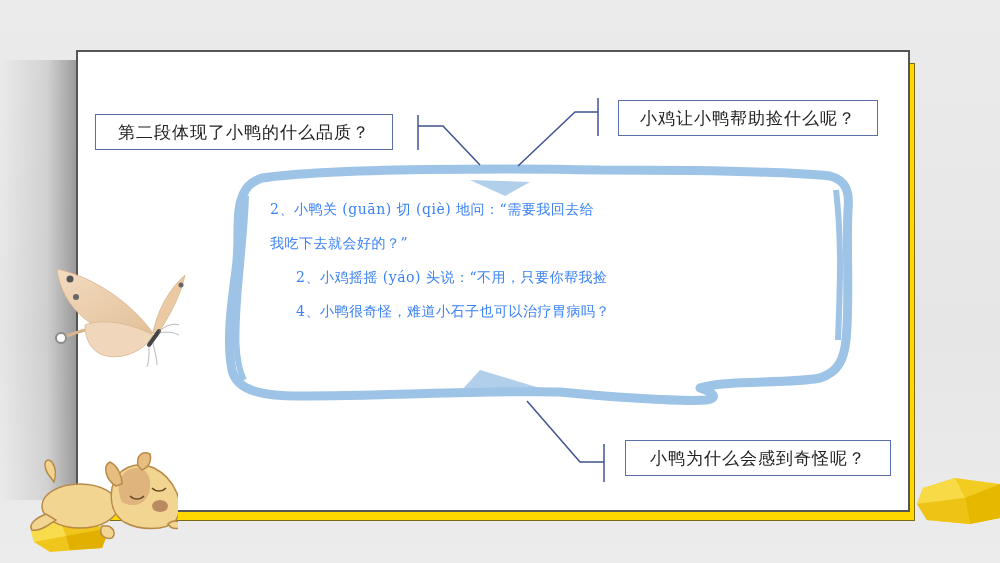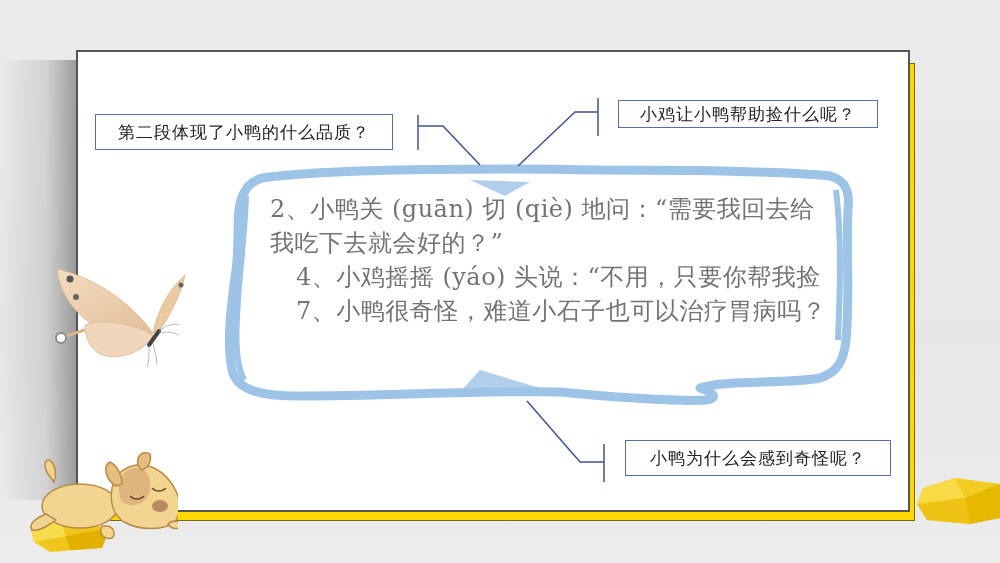--- a/index.html
+++ b/index.html
@@ -21,21 +21,21 @@
       background: #ffffff; border: 2px solid #555; box-sizing: border-box;
     }
     .callout {
       position: absolute; background: #fff; border: 1.5px solid #5b6ea8;
       box-sizing: border-box; font-size: 17px; color: #222; white-space: nowrap;
       display: flex; align-items: center; justify-content: center; letter-spacing: 1px;
     }
     .connectors { position: absolute; left: 0; top: 0; width: 1000px; height: 563px; pointer-events: none; }
     .main-text {
       position: absolute; left: 270px; top: 192px; width: 570px;
-      font-size: 24px; line-height: 34px; color: #737373; letter-spacing: 0.5px;
+      font-size: 14px; line-height: 34px; color: #3b82f6; letter-spacing: 0.5px;
     }
     .main-text p { margin: 0; white-space: nowrap; }
     .indent { padding-left: 26px; }
     .decor { position: absolute; }
   </style>
 </head>
 <body>
 
 <div class="left-shadow"></div>
 <div class="yellow-frame"></div>
@@ -57,32 +57,32 @@
     <path d="M598,98 L598,136"></path>
     <path d="M598,112 L575,112 L518,166"></path>
     <path d="M604,444 L604,482"></path>
     <path d="M604,462 L580,462 L527,401"></path>
   </g>
 </svg>
 
 <div class="callout" style="left:95px;top:114px;width:298px;height:36px;align-items:center;">
   <span>第二段体现了小鸭的什么品质？</span>
 </div>
-<div class="callout" style="left:618px;top:100px;width:260px;height:28px;">
+<div class="callout" style="left:618px;top:100px;width:260px;height:36px;">
   <span>小鸡让小鸭帮助捡什么呢？</span>
 </div>
 <div class="callout" style="left:625px;top:440px;width:266px;height:36px;">
   <span>小鸭为什么会感到奇怪呢？</span>
 </div>
 
 <div class="main-text">
   <p>2、小鸭关 (guān) 切 (qiè) 地问：“需要我回去给</p>
   <p>我吃下去就会好的？”</p>
-  <p class="indent">4、小鸡摇摇 (yáo) 头说：“不用，只要你帮我捡</p>
-  <p class="indent">7、小鸭很奇怪，难道小石子也可以治疗胃病吗？</p>
+  <p class="indent">2、小鸡摇摇 (yáo) 头说：“不用，只要你帮我捡</p>
+  <p class="indent">4、小鸭很奇怪，难道小石子也可以治疗胃病吗？</p>
 </div>
 
 <svg class="decor" style="left:45px;top:255px" width="150" height="120" viewBox="0 0 150 120">
   <defs>
     <linearGradient id="wing" x1="0" y1="0" x2="1" y2="1">
       <stop offset="0" stop-color="#f3dcc0"></stop>
       <stop offset="1" stop-color="#e2bf98"></stop>
     </linearGradient>
   </defs>
   <path d="M12,14 C40,20 80,40 108,78 C90,84 60,80 40,64 C25,52 14,34 12,14 Z" fill="url(#wing)" stroke="#d8b58e" stroke-width="0.8"></path>

